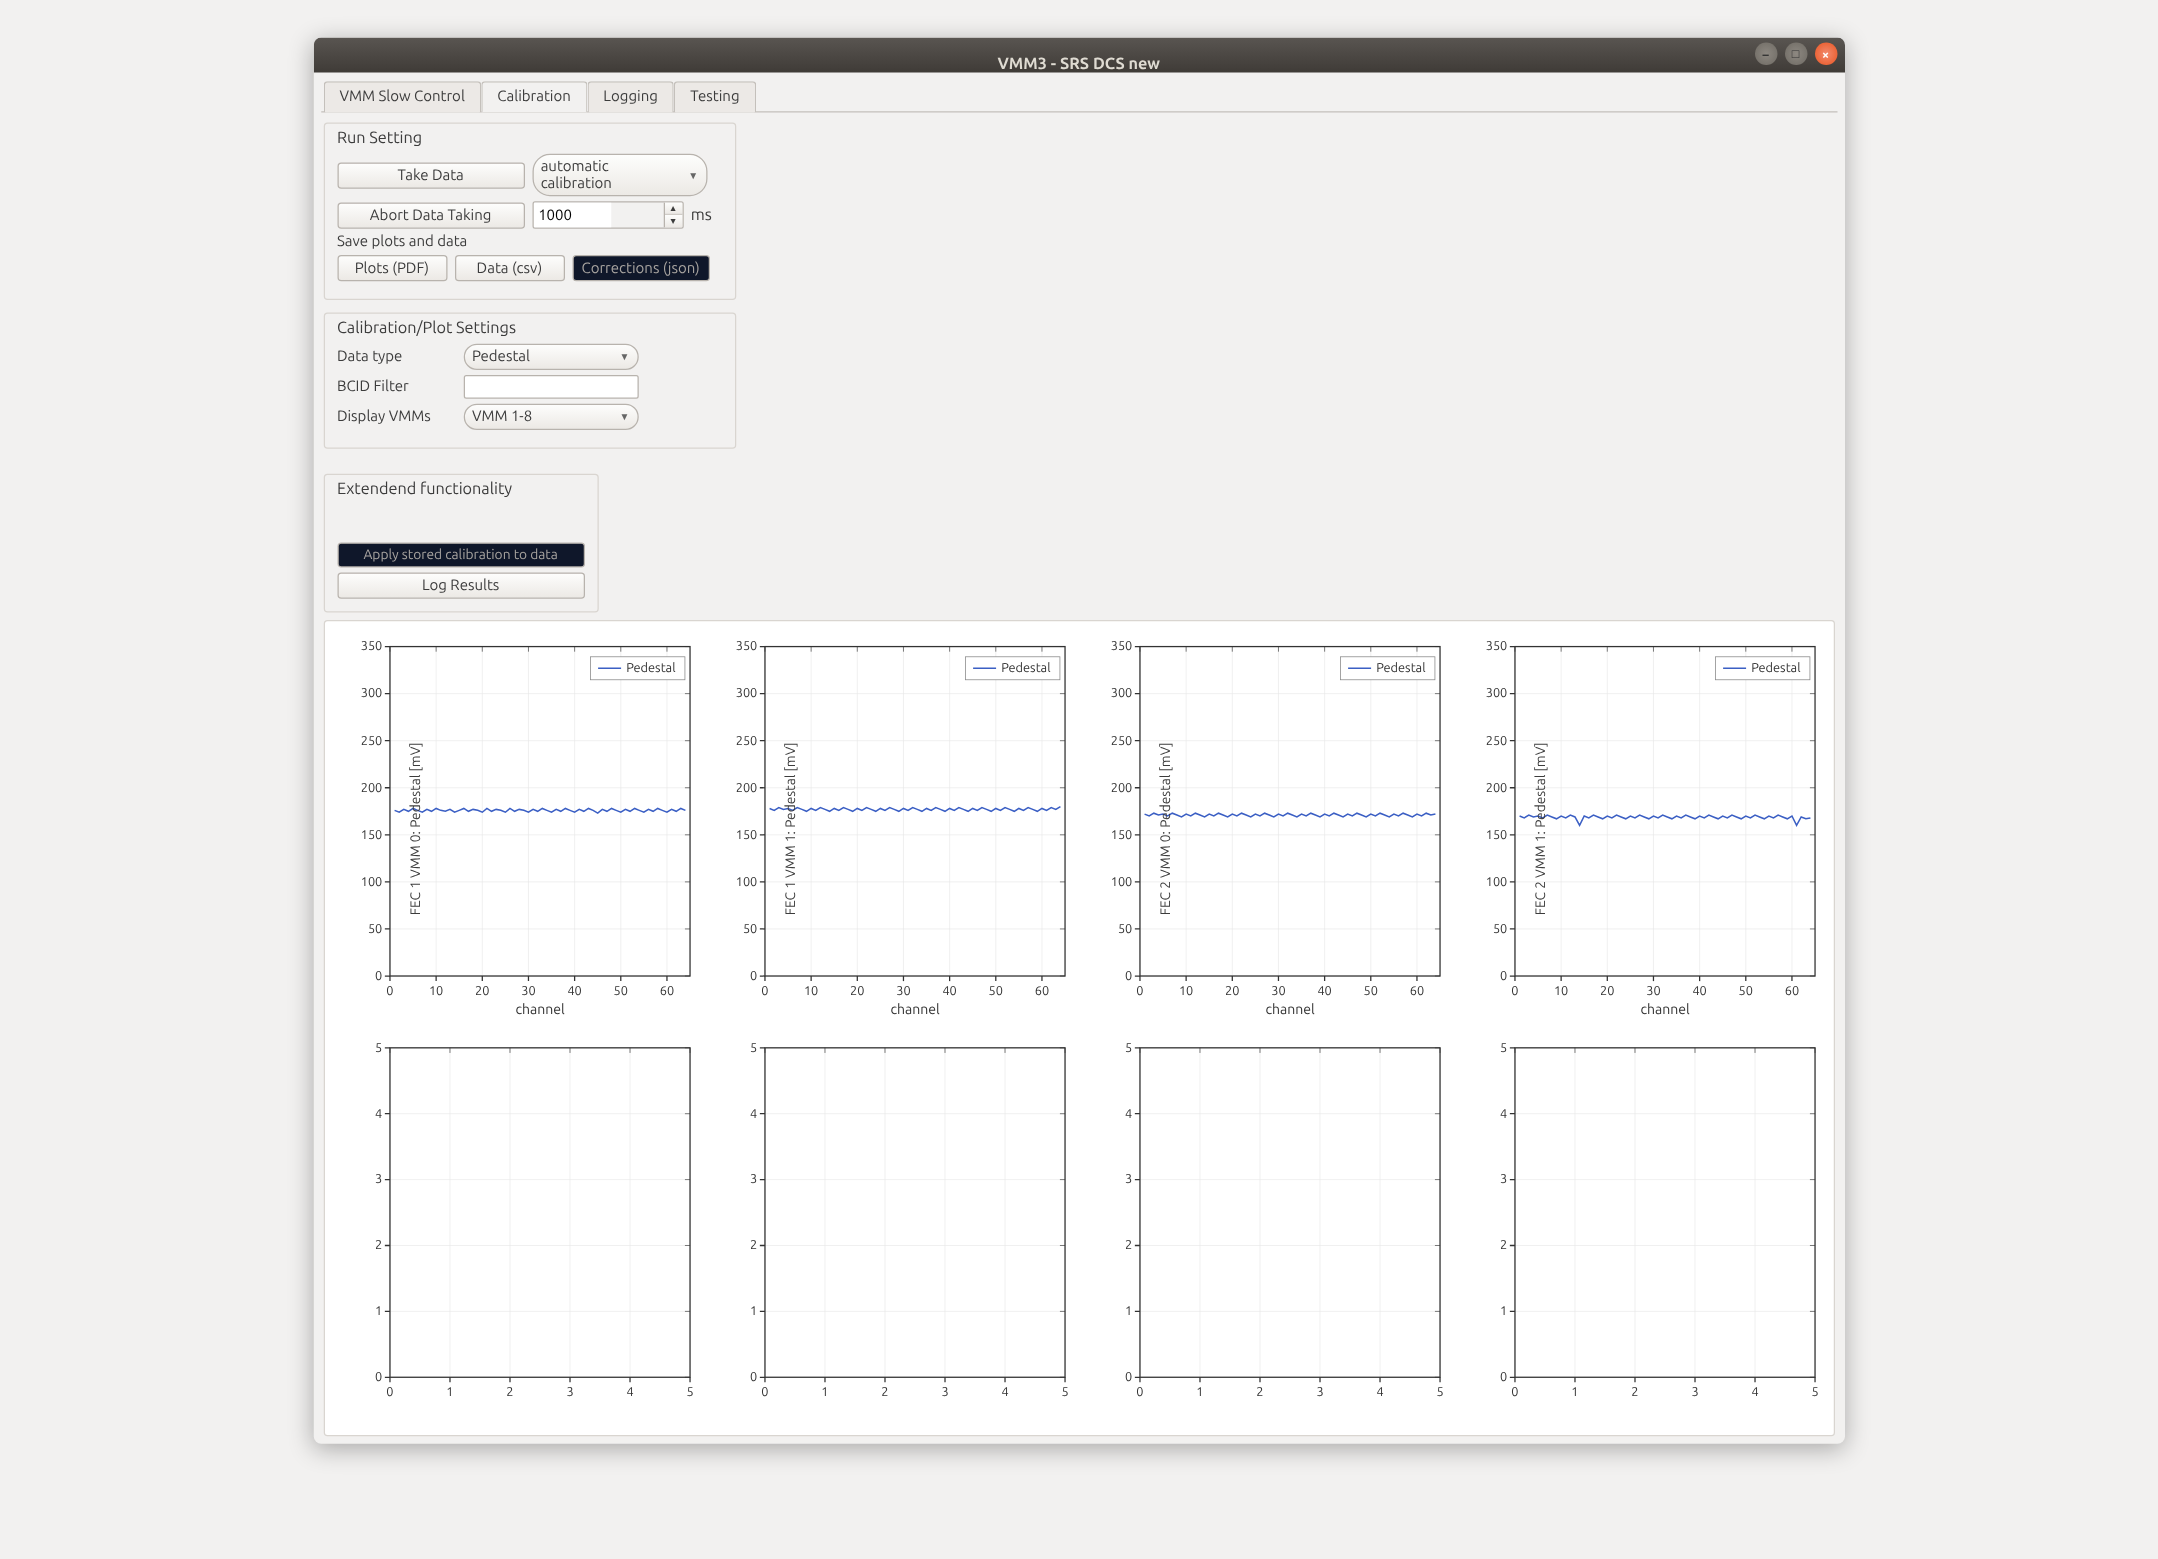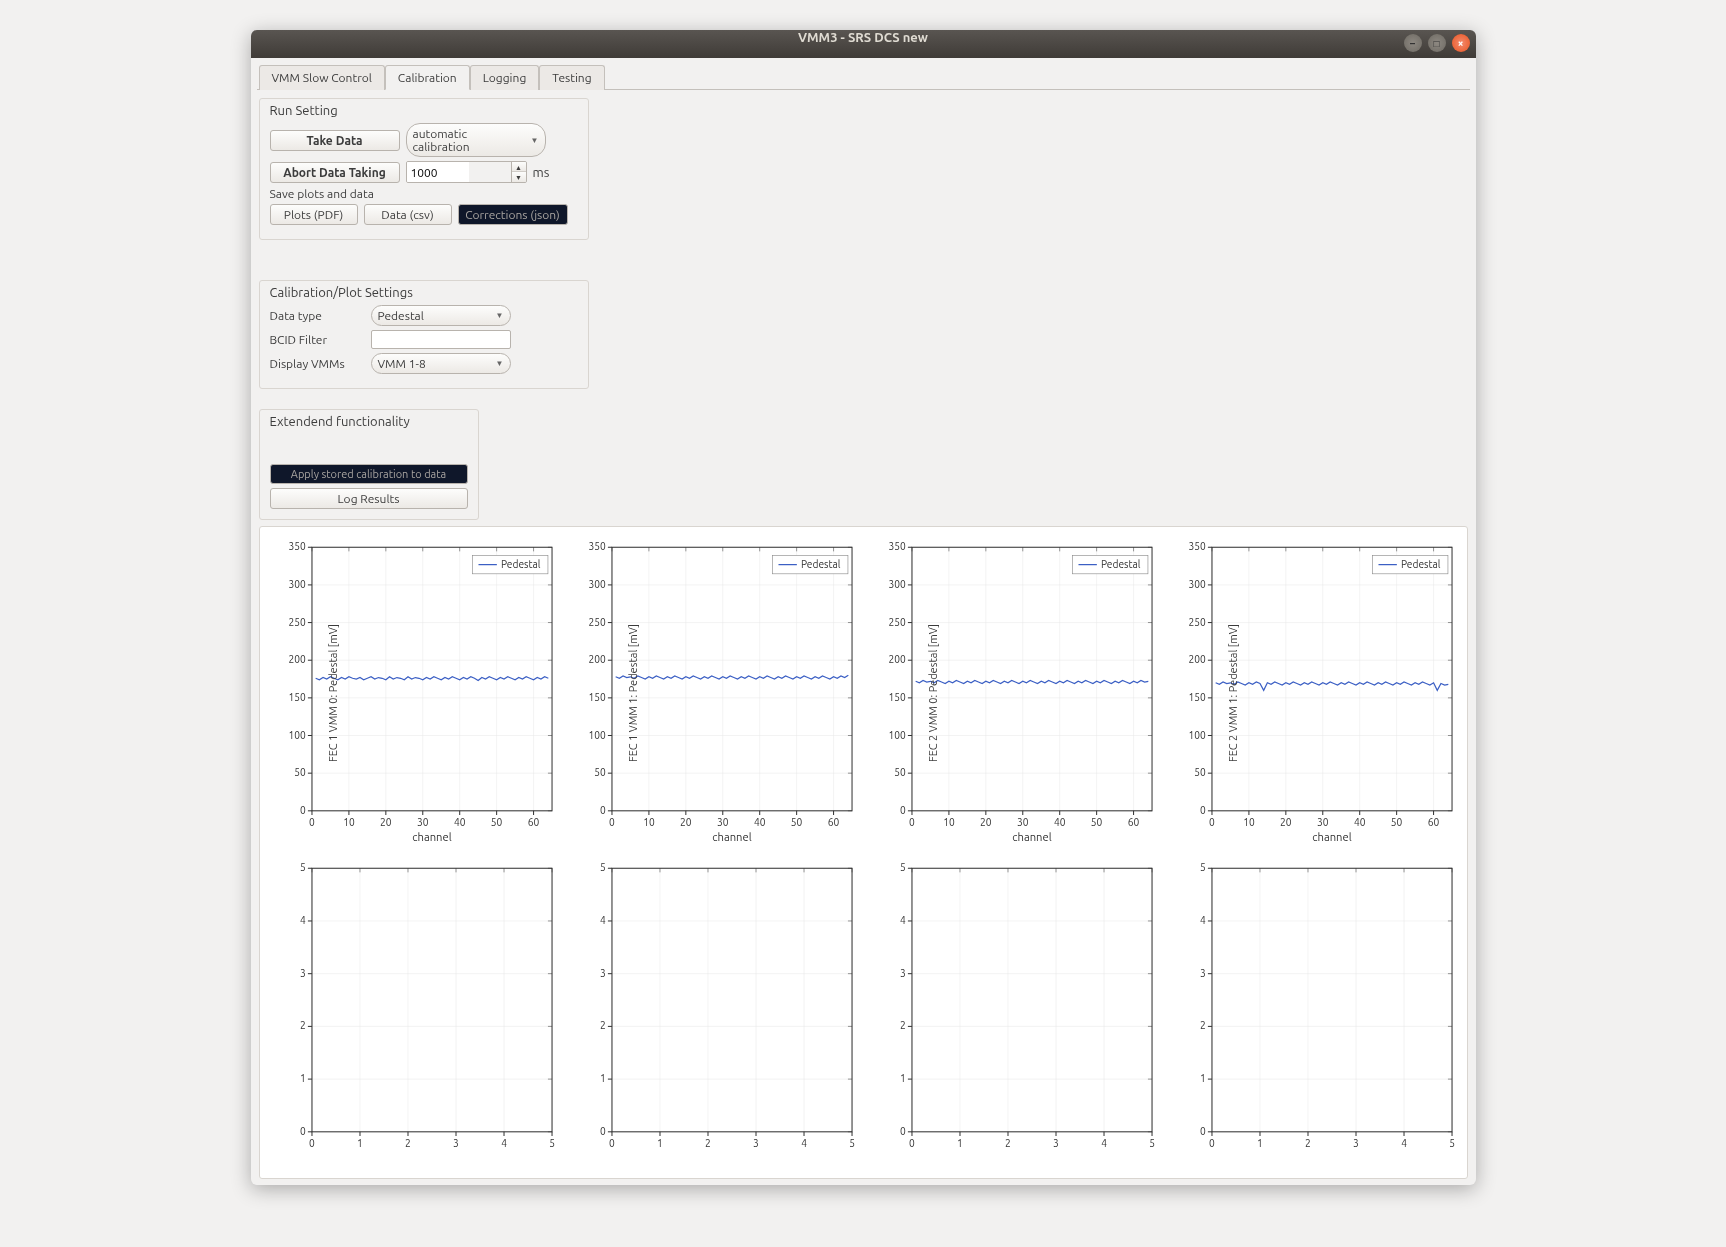--- a/index.html
+++ b/index.html
@@ -1,34 +1,34 @@
 <!DOCTYPE html>
 <html><head>
 <meta charset="utf-8">
 <style>
 * { box-sizing: border-box; margin: 0; padding: 0; font-family: "Ubuntu", "Liberation Sans", Arial, sans-serif; }
 body { background: #f2f1f0; font-size: 13px; color: #3c3c3c; padding: 30px; }
 .window { width: 1225px; margin: 0 auto; background: #f2f1f0; border-radius: 6px; box-shadow: 0 4px 20px rgba(0,0,0,0.3); overflow: hidden; }
-.titlebar { height: 28px; background: linear-gradient(#595551,#3f3b37); color: #dfdbd2; display:flex; align-items:flex-start; justify-content:center; position:relative; font-size:13px; font-weight:600; }
+.titlebar { height: 28px; background: linear-gradient(#595551,#3f3b37); color: #dfdbd2; display:flex; align-items:flex-end; justify-content:center; position:relative; font-size:13px; font-weight:600; }
 .winbtns { position:absolute; right:6px; top:4px; display:flex; gap:6px; }
 .winbtn { width:18px; height:18px; border-radius:9px; display:flex; align-items:center; justify-content:center; font-size:10px; color:#333; }
 .winbtn.min, .winbtn.max { background: radial-gradient(#8d8881,#6e6a63); }
 .winbtn.close { background: radial-gradient(#f28b6f,#e95420); color:#fff; font-weight:bold; }
 .content { padding: 6px; }
 .tabbar { display:flex; border-bottom:1px solid #c4c0bb; padding-left:2px; }
 .tab { padding:5px 12px; border:1px solid #c4c0bb; border-bottom:none; background:#ece9e6; margin-right:0px; font-size:12px; border-radius:3px 3px 0 0; position:relative; top:1px; cursor:pointer; }
 .tab.active { background:#f2f1f0; border-bottom:1px solid #f2f1f0; }
 .panel-row { display:flex; gap:10px; padding:8px 2px 6px 2px;flex-direction:column; }
 .panel { border:1px solid #d9d5d0; border-radius:3px; padding:6px 10px 10px 10px; background:#f2f1f0; }
 .panel.run { width: 330px; }
-.panel.cal { width: 330px; margin-top: 30px; }
+.panel.cal { width: 330px; }
 .panel.ext { width: 220px; }
 .panel-title { font-size:13px; color:#3c3c3c; margin-bottom:4px; position:relative; top:-2px; }
 .btn { display:inline-block; border:1px solid #b8b3ad; background:linear-gradient(#fdfdfc,#ece9e5); border-radius:3px; padding:3px 6px; font-size:12px; cursor:pointer; text-align:center; }
-.btn.wide { width:130px;font-weight:bold; }
+.btn.wide { width:150px; }
 .btn.disabled { color:#a8a4a0; background:#0f172a; cursor:default; }
 .select { border:1px solid #b8b3ad; background:linear-gradient(#fdfdfc,#ece9e5); border-radius:14px; padding:3px 6px; font-size:12px; display:flex; justify-content:space-between; align-items:center; gap:6px; }
 .select .arrow { font-size:8px; color:#666; }
 .input { border:1px solid #b8b3ad; background:#fff; border-radius:2px; padding:2px 4px; font-size:12px; }
 .row { display:flex; gap:6px; align-items:center; margin:4px 0; }
 .label { font-size:12px; color:#3c3c3c; width:95px; }
 .spinner { display:flex; border:1px solid #b8b3ad; border-radius:2px; overflow:hidden;gap:42px; }
 .spinner input { border:none; width:62px; padding:2px 4px; font-size:12px; }
 .spinner .spin-btns { display:flex; flex-direction:column; border-left:1px solid #b8b3ad; }
 .spinner .spin-btns div { width:14px; height:10px; font-size:7px; display:flex; align-items:center; justify-content:center; background:linear-gradient(#fdfdfc,#ece9e5); cursor:pointer; }

